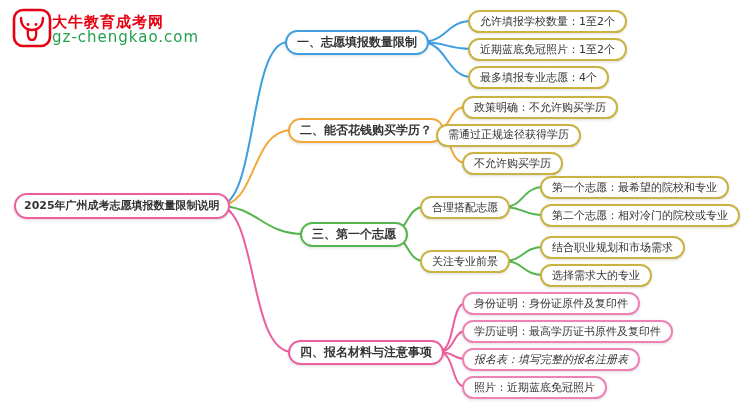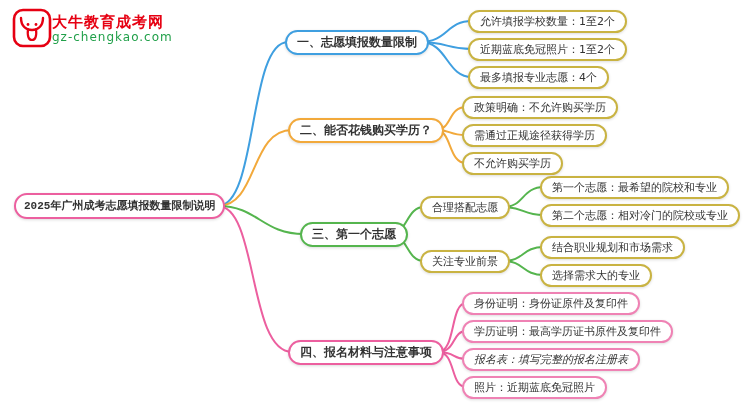--- a/index.html
+++ b/index.html
@@ -13,21 +13,21 @@
     position:absolute; z-index:2;
     background:#ffffff; border:2px solid #cccccc; border-radius:14px;
     white-space:nowrap; color:#333333; padding:0 10px;
     box-shadow:0 1px 3px rgba(0,0,0,.14);
   }
   .root   { font-size:11px; font-weight:bold; line-height:22px; padding:0 8px; }
   .branch { font-size:12px; font-weight:bold; line-height:21px; }
   .leaf, .mid { font-size:11px; line-height:19px; }
   .logo { position:absolute; left:12px; top:8px; display:flex; align-items:center; z-index:3; }
   .logo-name { color:#e60012; font-weight:bold; font-size:15px; line-height:18px; letter-spacing:1px; }
-  .logo-url  { color:#21a04a; font-size:12px; line-height:13px; letter-spacing:1px; }
+  .logo-url  { color:#21a04a; font-size:15px; line-height:13px; letter-spacing:1px; }
 </style>
 </head>
 <body>
 
 <svg class="links" width="750" height="410">
   <g fill="none" stroke-width="2" stroke-linecap="round" stroke="#3f9fe0">
     <path d="M218,206 C258,206 248,42 288,42"></path>
     <path d="M420,42 C448,42 446,21 472,21"></path>
     <path d="M420,42 C448,42 446,49 472,49"></path>
     <path d="M420,42 C448,42 446,77 472,77"></path>
@@ -63,30 +63,30 @@
     <path d="M16,21 C15,29 17,32 20,32 C23,32 25,29 24,21" fill="none" stroke="#e60012" stroke-width="2.2" stroke-linecap="round"></path>
     <circle cx="16" cy="16.5" r="1.4" fill="#e60012"></circle>
     <circle cx="24" cy="16.5" r="1.4" fill="#e60012"></circle>
   </svg>
   <div class="logo-text">
     <div class="logo-name">大牛教育成考网</div>
     <div class="logo-url">gz-chengkao.com</div>
   </div>
 </div>
 
-<div class="node root" style="left: 14px; top: 193px; border-color: rgb(236, 95, 159); font-family: Liberation Mono, monospace;">2025年广州成考志愿填报数量限制说明</div>
+<div class="node root" style="left: 14px; top: 193px; border-color: rgb(236, 95, 159);">2025年广州成考志愿填报数量限制说明</div>
 
 <div class="node branch" style="left: 285px; top: 30px; border-color: rgb(63, 159, 224);">一、志愿填报数量限制</div>
 <div class="node leaf" style="left: 468px; top: 10px; border-color: rgb(201, 179, 66);">允许填报学校数量：1至2个</div>
 <div class="node leaf" style="left: 468px; top: 38px; border-color: rgb(201, 179, 66);">近期蓝底免冠照片：1至2个</div>
 <div class="node leaf" style="left: 468px; top: 66px; border-color: rgb(201, 179, 66);">最多填报专业志愿：4个</div>
 
 <div class="node branch" style="left: 288px; top: 118px; border-color: rgb(242, 169, 59);">二、能否花钱购买学历？</div>
 <div class="node leaf" style="left: 462px; top: 96px; border-color: rgb(201, 179, 66);">政策明确：不允许购买学历</div>
-<div class="node leaf" style="left: 462px; top: 124px; border-color: rgb(201, 179, 66);">需通过正规途径获得学历</div>
+<div class="node leaf" style="left: 436px; top: 124px; border-color: rgb(201, 179, 66); font-family: Liberation Mono, monospace;">需通过正规途径获得学历</div>
 <div class="node leaf" style="left: 462px; top: 152px; border-color: rgb(201, 179, 66);">不允许购买学历</div>
 
 <div class="node branch" style="left: 300px; top: 222px; border-color: rgb(85, 181, 78);">三、第一个志愿</div>
 <div class="node mid" style="left: 420px; top: 196px; border-color: rgb(201, 179, 66);">合理搭配志愿</div>
 <div class="node leaf" style="left: 540px; top: 176px; border-color: rgb(201, 179, 66);">第一个志愿：最希望的院校和专业</div>
 <div class="node leaf" style="left: 540px; top: 204px; border-color: rgb(201, 179, 66);">第二个志愿：相对冷门的院校或专业</div>
 <div class="node mid" style="left: 420px; top: 250px; border-color: rgb(201, 179, 66);">关注专业前景</div>
 <div class="node leaf" style="left: 540px; top: 236px; border-color: rgb(201, 179, 66);">结合职业规划和市场需求</div>
 <div class="node leaf" style="left: 540px; top: 264px; border-color: rgb(201, 179, 66);">选择需求大的专业</div>
 

